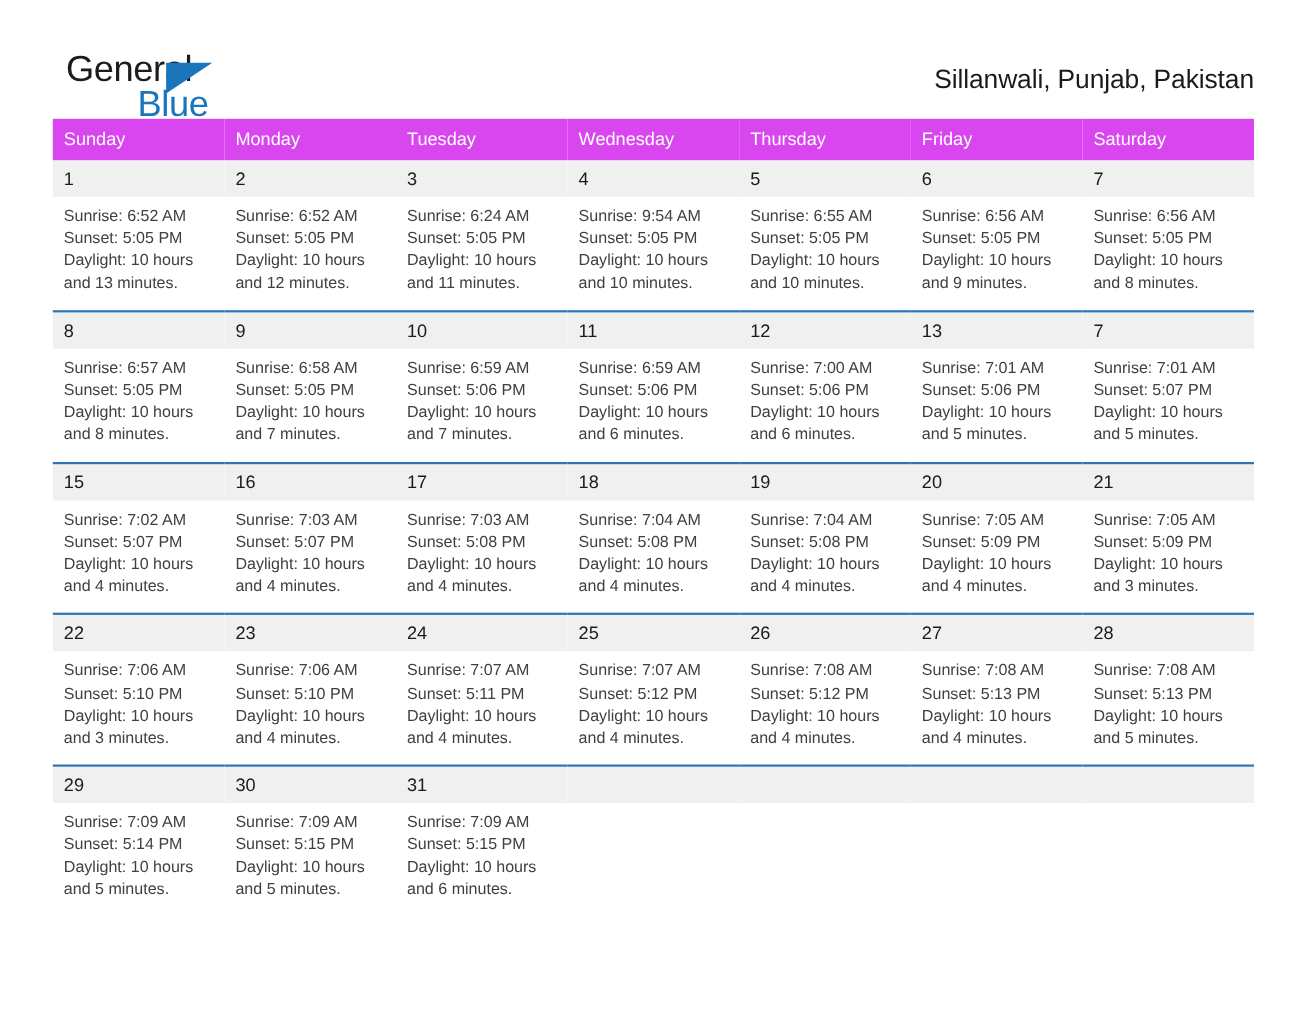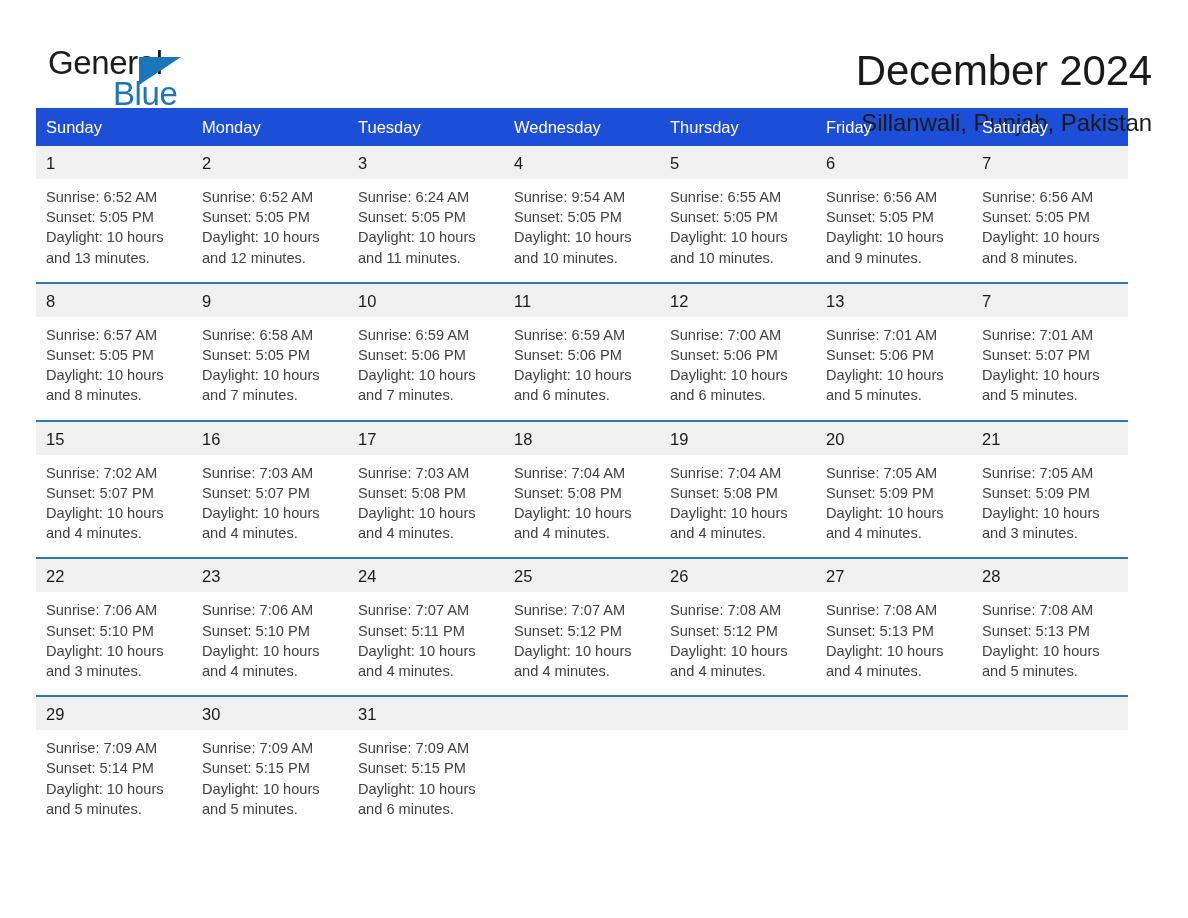--- a/index.html
+++ b/index.html
@@ -12,21 +12,21 @@
     height: 918px;
     font-family: "Liberation Sans", sans-serif;
     color: #1a1a1a;
     overflow: hidden;
   }
   .page {
     position: relative;
     width: 1188px;
     height: 702px;
     box-sizing: border-box;
-    padding: 0 36px;
+    padding: 0 48px;
   }
 
   
   .header {
     display: flex;
     align-items: flex-start;
     justify-content: space-between;
     padding-top: 44px;
     height: 92px;
     box-sizing: border-box;
@@ -84,21 +84,21 @@
   }
 
   
   .calendar {
     margin-top: 16px;
     width: 1092px;
     border-collapse: collapse;
     table-layout: fixed;
   }
   .calendar th {
-    background: #1d4ed8;
+    background: #d946ef;
     color: #ffffff;
     font-size: 16.5px;
     font-weight: normal;
     text-align: left;
     padding: 9px 0 9px 10px;
     line-height: 20px;
   }
   .calendar td {
     vertical-align: top;
     padding: 0;
@@ -142,21 +142,20 @@
 
   <div class="header">
 
     <div class="logo">
       <span class="logo-general">General</span>
       <span class="logo-tri"></span>
       <span class="logo-blue">Blue</span>
     </div>
 
     <div class="title-block">
-      <div class="month-title">December 2024</div>
       <div class="location">Sillanwali, Punjab, Pakistan</div>
     </div>
 
   </div>
 
   <table class="calendar">
     <thead>
       <tr>
         <th>Sunday</th>
         <th>Monday</th>

